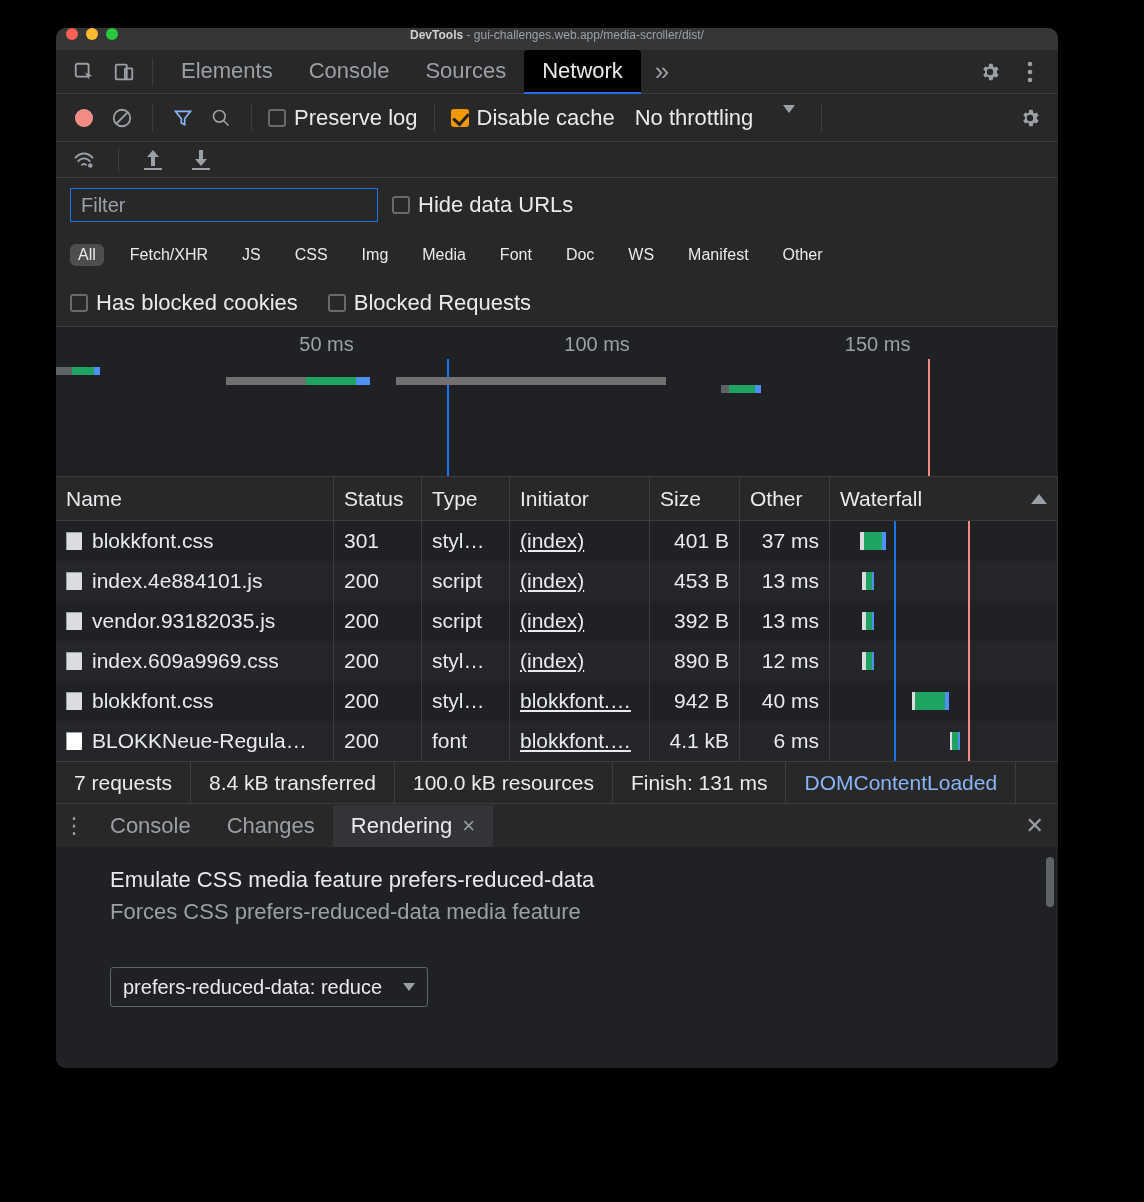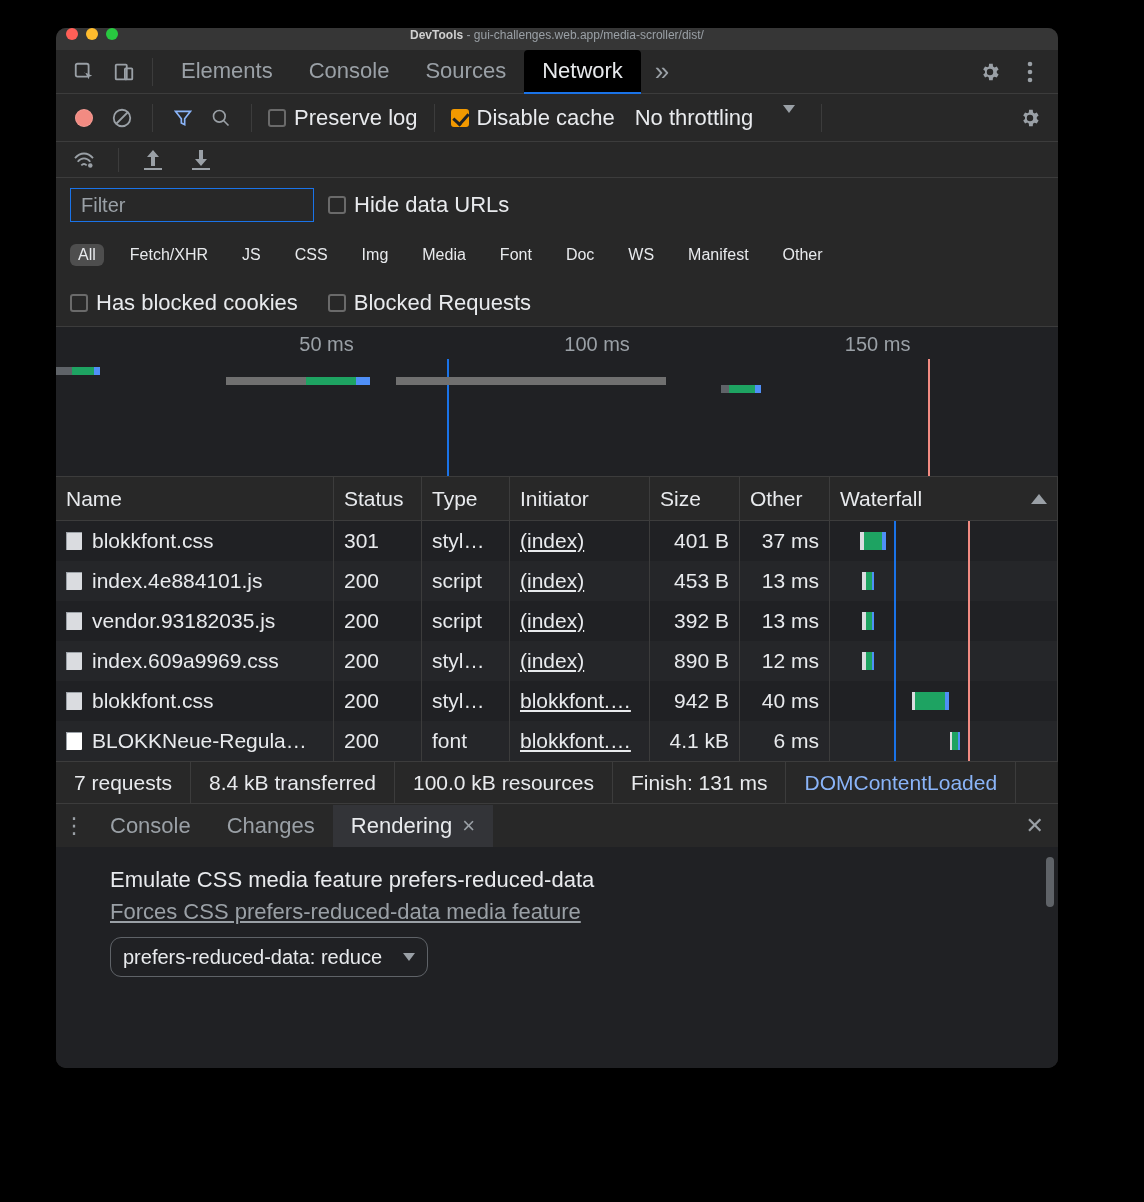--- a/index.html
+++ b/index.html
@@ -69,21 +69,21 @@
 
   .toolbar2 { height:36px; background:#282828; display:flex; align-items:center; gap:20px; padding:0 14px; border-bottom:1px solid #3c3c3c; }
   .toolbar2 .sep2 { width:1px; height:24px; background:#3c3c3c; }
 
   .filterbar {
     background:#282828; padding: 10px 14px 4px 14px;
     display:flex; flex-wrap:wrap; align-items:center; gap:14px;
     border-bottom:1px solid #3c3c3c;
   }
   .filter-input {
-    width: 244px; height:34px; background:transparent;
+    width: 308px; height:34px; background:transparent;
     border:1px solid #1a73e8; outline:none; color:#e8eaed;
     padding:0 10px; font-size:20px;
   }
   .filter-input::placeholder { color:#9aa0a6; }
   .types { display:flex; gap:18px; flex-wrap:wrap; width:100%; margin-top:8px; font-size:16px; color:#e8eaed; }
   .type-pill { padding:2px 8px; border-radius:6px; }
   .type-pill.active { background:#4e4e4e; }
   .row3 { display:flex; gap:30px; width:100%; margin:10px 0 6px 0; font-size:22px; }
 
   .timeline {
@@ -136,24 +136,24 @@
   }
   .dotsv { width:36px; text-align:center; color:#9aa0a6; font-size:22px; }
   .dtab { color:#9aa0a6; padding:8px 18px; }
   .dtab.active { color:#e8eaed; background:#333438; display:flex; align-items:center; gap:10px; }
   .drawer-close { margin-left:auto; margin-right:14px; color:#9aa0a6; font-size:22px; }
 
   .drawer-body {
     flex:1; background:#202124; padding:20px 54px 30px 54px;
     color:#e8eaed; font-size:22px; position:relative;
   }
-  .drawer-body .sub { color:#9aa0a6; margin-top:6px;text-decoration:underline; }
+  .drawer-body .sub { color:#9aa0a6; margin-top:6px; }
   .select {
-    margin-top:12px; width:318px; height:40px;
-    border:1px solid #5f6368; border-radius:11px;
+    margin-top:42px; width:318px; height:40px;
+    border:1px solid #5f6368; border-radius:3px;
     display:flex; align-items:center; justify-content:space-between;
     padding:3px 12px; color:#e8eaed; font-size:20px;
   }
   .scrollthumb { position:absolute; right:4px; width:8px; background:#5f6368; border-radius:4px; }
   svg { display:block; }
 </style>
 </head>
 <body>
 
 <div class="window">

